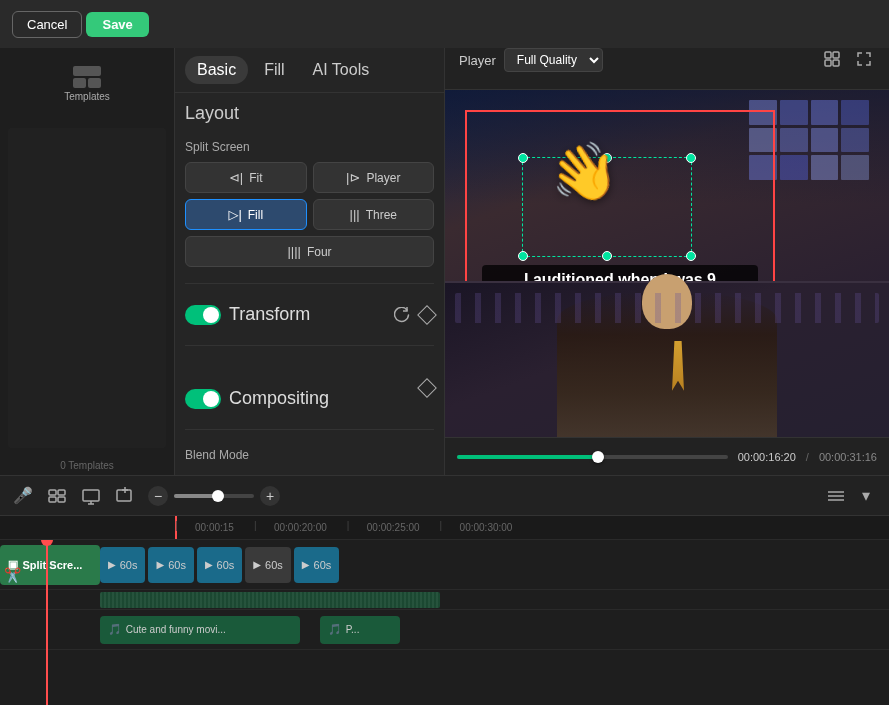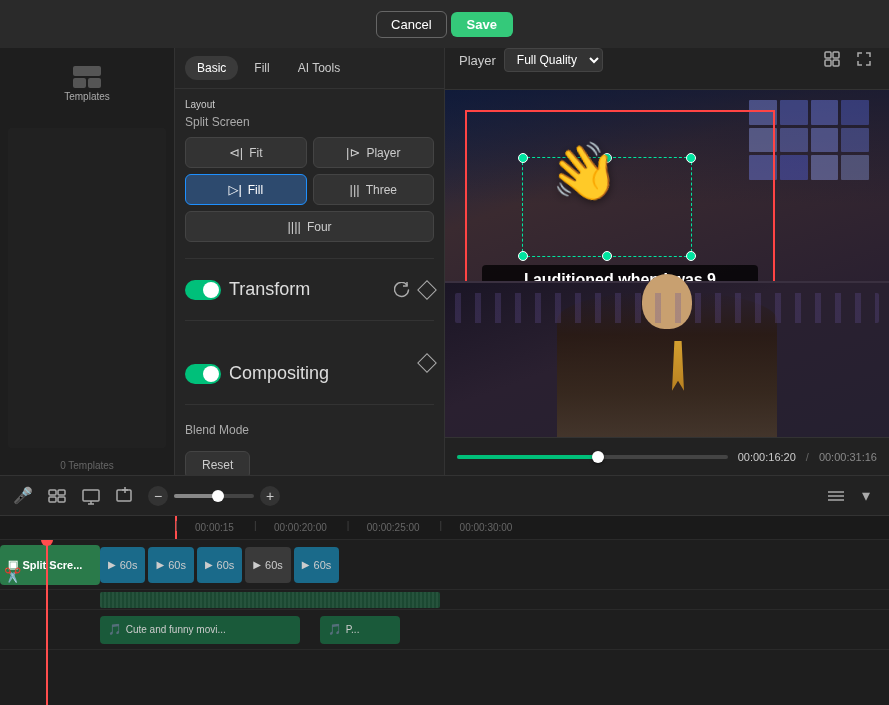--- a/index.html
+++ b/index.html
@@ -16,21 +16,20 @@
 
     
     .top-bar {
       height: 48px;
       background: #2a2a2a;
       display: flex;
       align-items: center;
       padding: 0 12px;
       gap: 4px;
       flex-shrink: 0;
-      justify-content: center;
     }
     .btn-cancel {
       background: transparent;
       border: 1px solid #666;
       color: #fff;
       border-radius: 6px;
       padding: 5px 14px;
       font-size: 13px;
       cursor: pointer;
     }
@@ -108,38 +107,38 @@
     }
     .mid-sub-tabs {
       display: flex;
       padding: 8px 10px;
       gap: 4px;
       background: #252525;
       border-bottom: 1px solid #333;
     }
     .mid-sub-tab {
       padding: 5px 12px;
-      font-size: 12px;
+      font-size: 16px;
       color: #ccc;
       cursor: pointer;
       border-radius: 14px;
     }
     .mid-sub-tab.active {
       background: #3a3a3a;
       color: #fff;
     }
     .mid-content {
       flex: 1;
       padding: 10px;
       overflow-y: auto;
     }
     .section-title {
-      font-size: 10px;
+      font-size: 18px;
       color: #ccc;
-      margin-bottom: 5px;
+      margin-bottom: 16px;
       font-weight: 500;
     }
     .split-screen-section { margin-bottom: 16px; }
     .split-screen-label {
       font-size: 12px;
       color: #aaa;
       margin-bottom: 8px;
     }
     .split-grid {
       display: grid;

